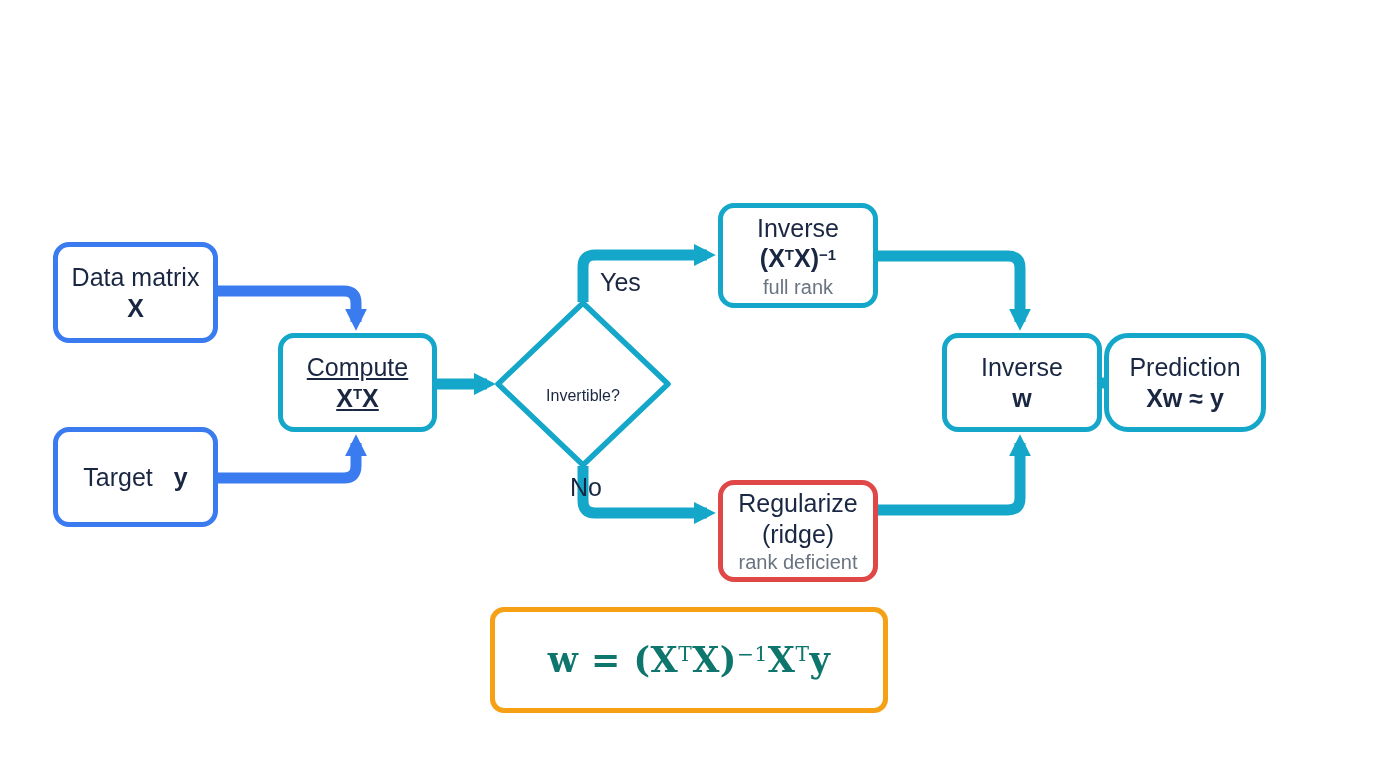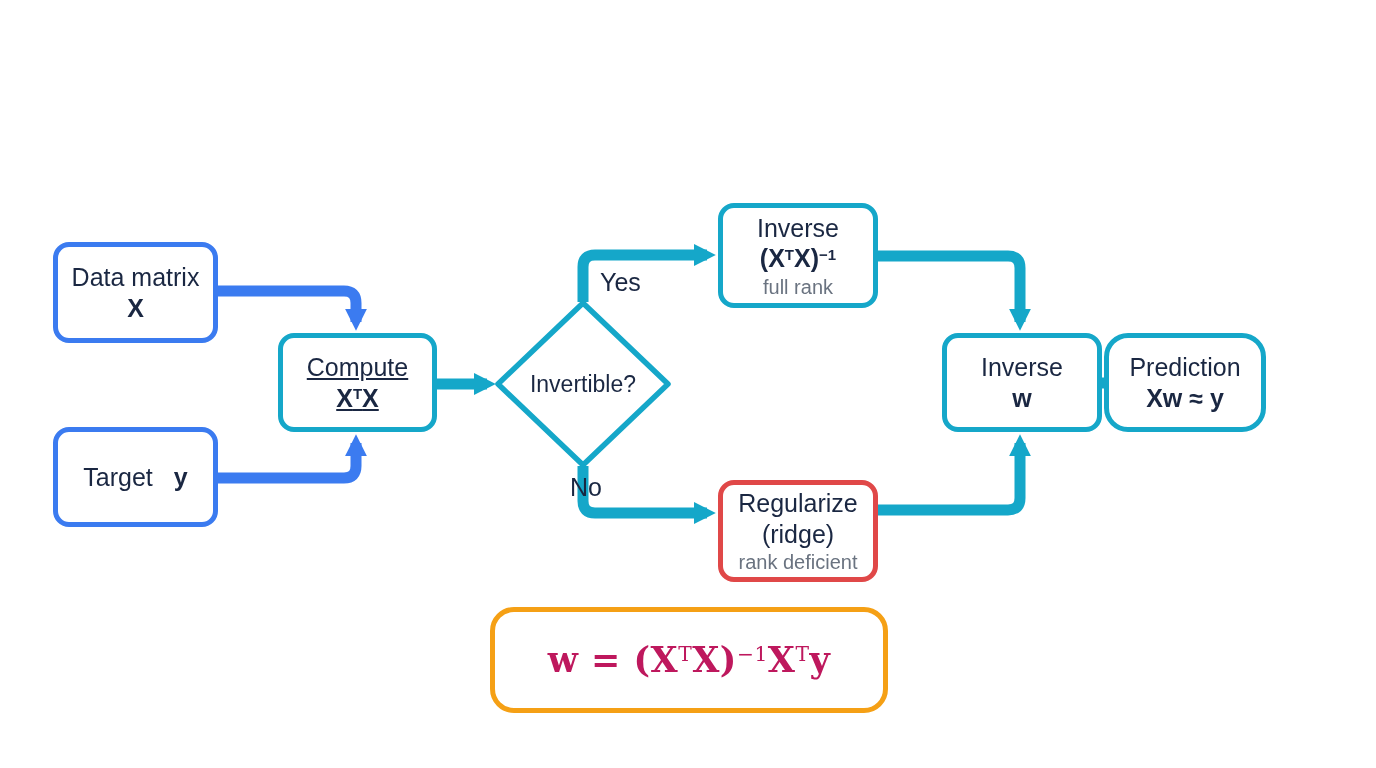--- a/index.html
+++ b/index.html
@@ -40,31 +40,31 @@
 
   #box-data-matrix{left:53px;top:242px;width:165px;height:101px;}
   #box-target{left:53px;top:427px;width:165px;height:100px;}
   #box-compute{left:278px;top:333px;width:159px;height:99px;text-decoration:underline;}
   #box-inverse{left:718px;top:203px;width:160px;height:105px;}
   #box-regularize{left:718px;top:480px;width:160px;height:102px;}
   #box-weights{left:942px;top:333px;width:160px;height:99px;}
   #box-prediction{left:1104px;top:333px;width:162px;height:99px;border-radius:24px;}
 
   .diamond-label{
-    position:absolute;left:498px;top:303px;width:170px;height:162px;
-    display:flex;align-items:center;justify-content:center;font-size:23px;
+    position:absolute;left:498px;top:315px;width:170px;height:162px;
+    display:flex;align-items:center;justify-content:center;font-size:16px;
     color:var(--ink);
   }
   .edge-label{position:absolute;font-size:25px;color:var(--ink);}
   #label-yes{left:600px;top:268px;}
   #label-no{left:570px;top:473px;}
 
   #box-formula{
-    left:490px;top:607px;width:398px;height:106px;border-radius:24px;
-    font-family:"DejaVu Serif", serif;font-weight:700;font-size:35px;color:#be185d;text-align:center;
+    left:490px;top:607px;width:398px;height:106px;border-radius:14px;
+    font-family:"DejaVu Serif", serif;font-weight:700;font-size:35px;color:#0f766e;text-align:center;
   }
   .f-sup{font-size:58%;position:relative;top:-0.55em;font-weight:400;}
   .formula-line{display:flex;flex-direction:row;align-items:baseline;letter-spacing:0.5px;}
 </style>
 </head>
 <body>
 
 <div class="stage">
 
   <svg class="edges" viewBox="0 0 1376 768" xmlns="http://www.w3.org/2000/svg">

